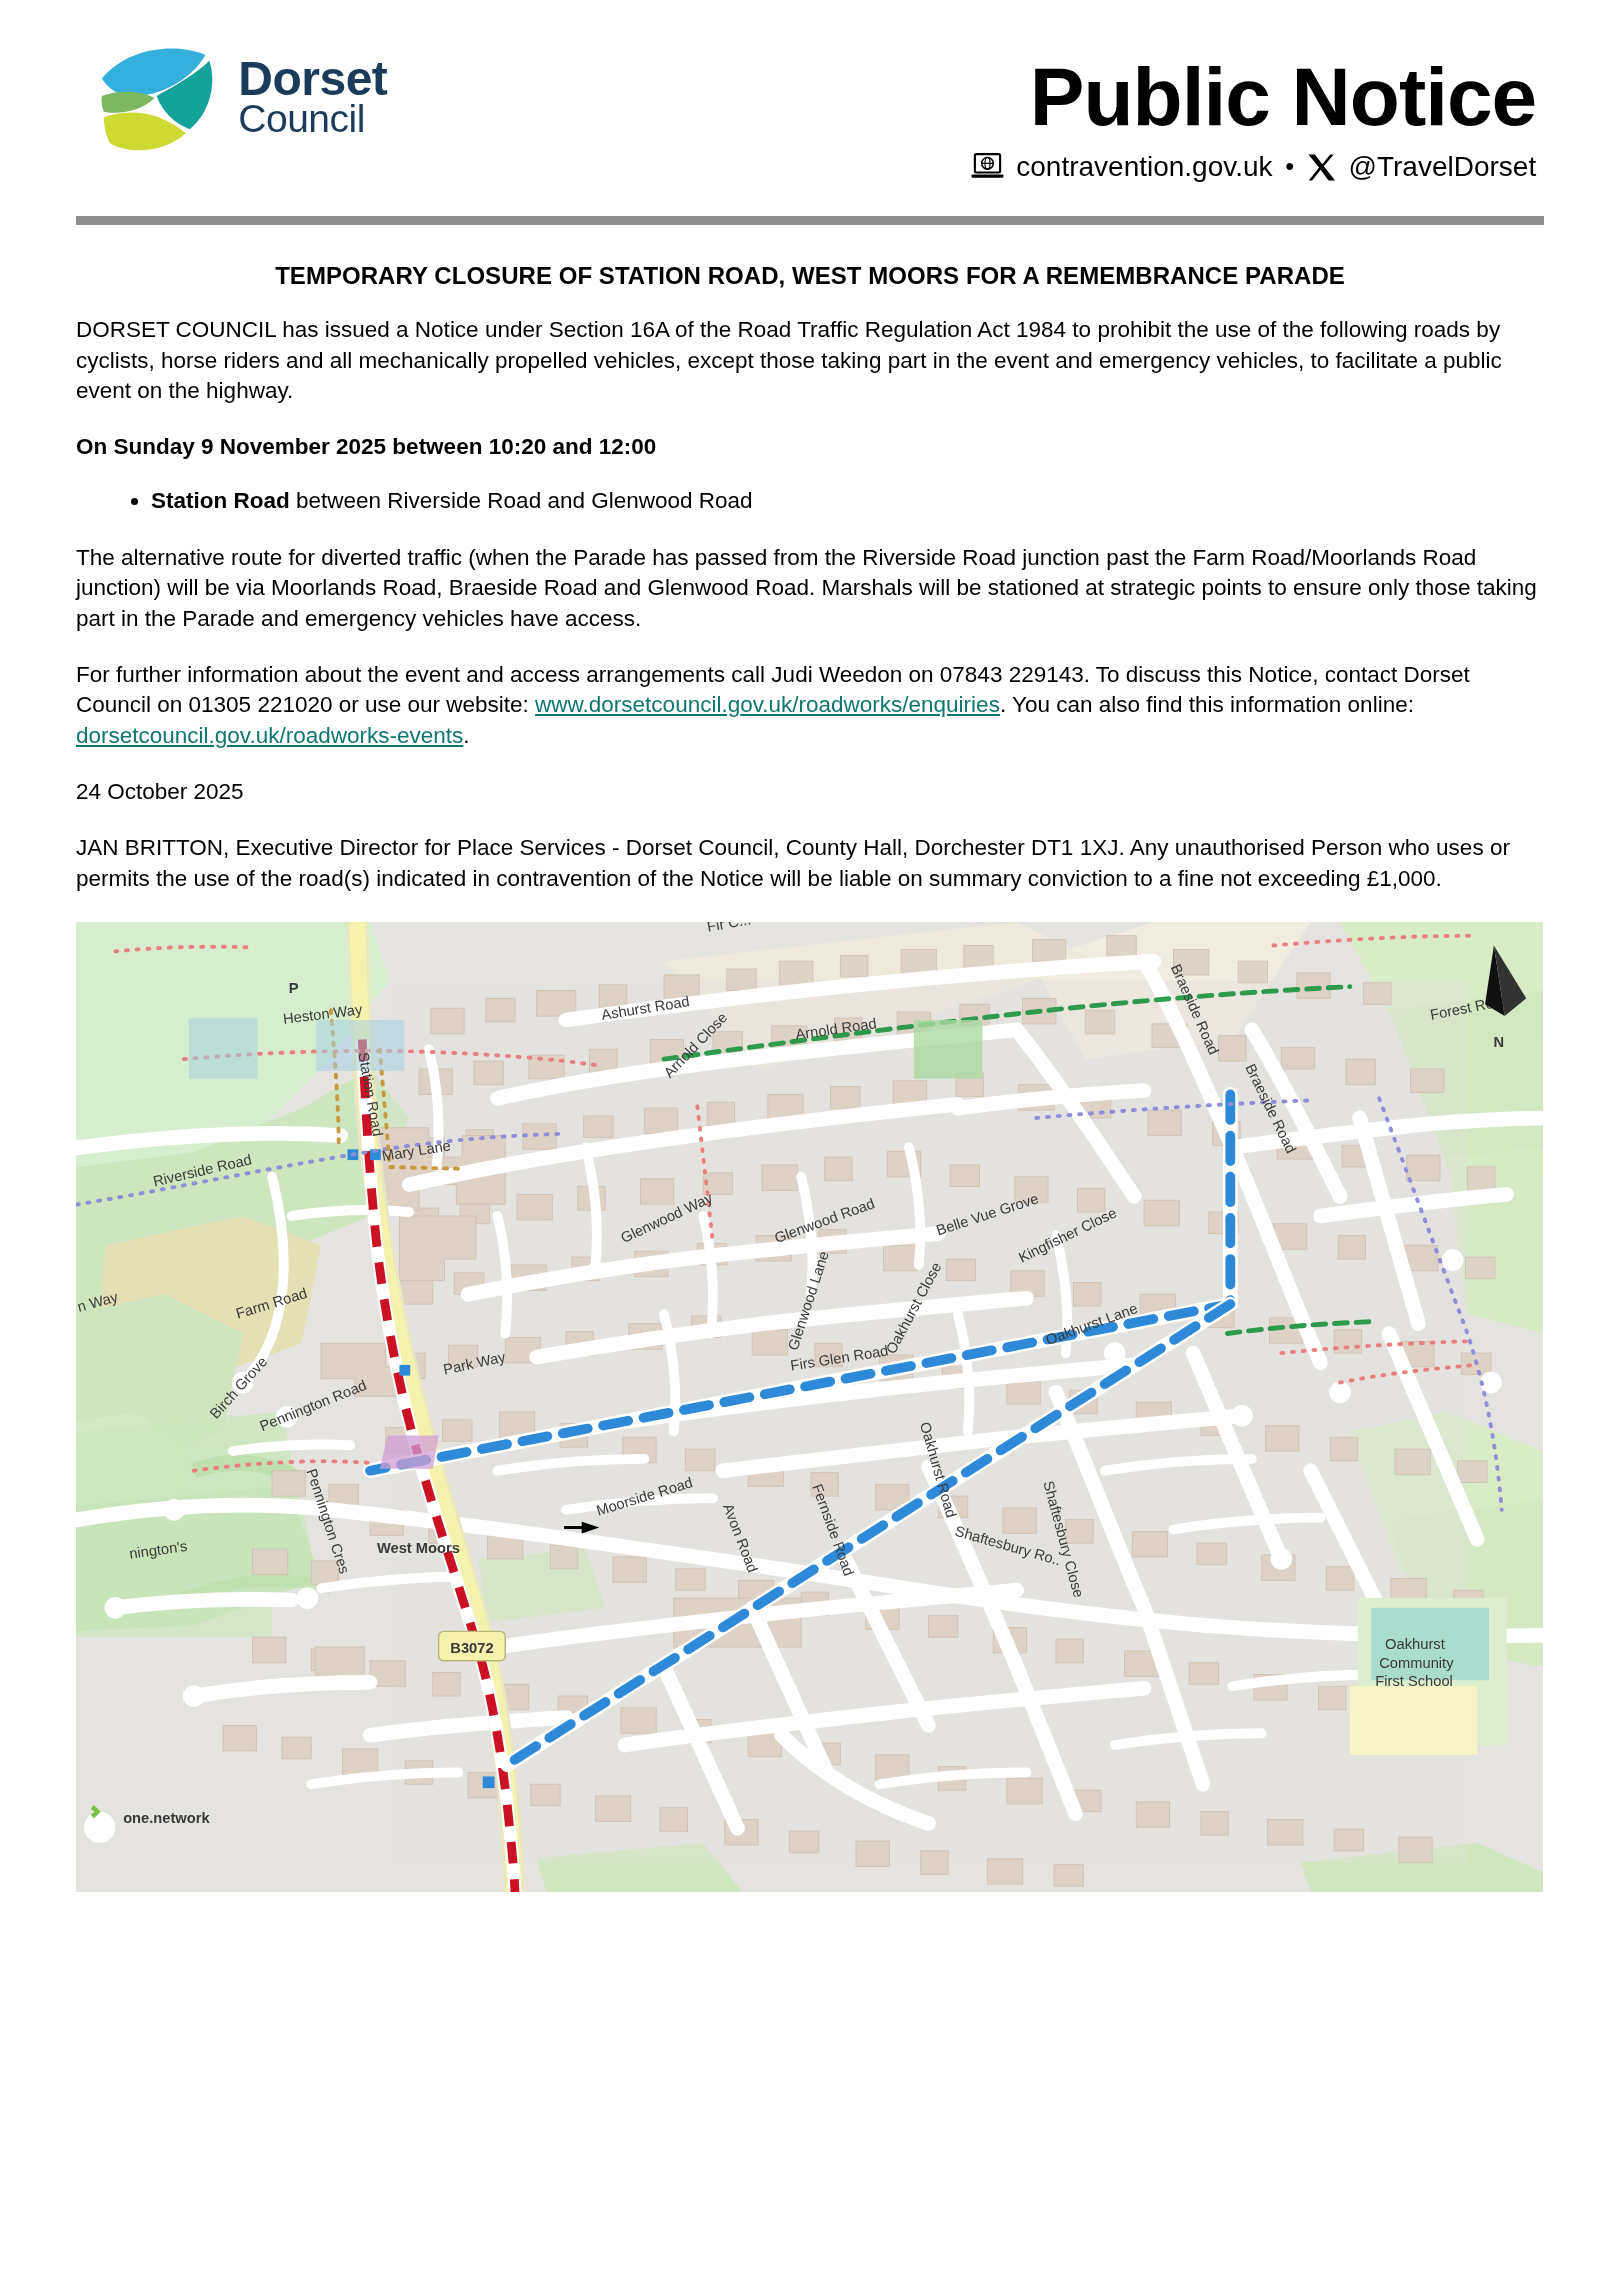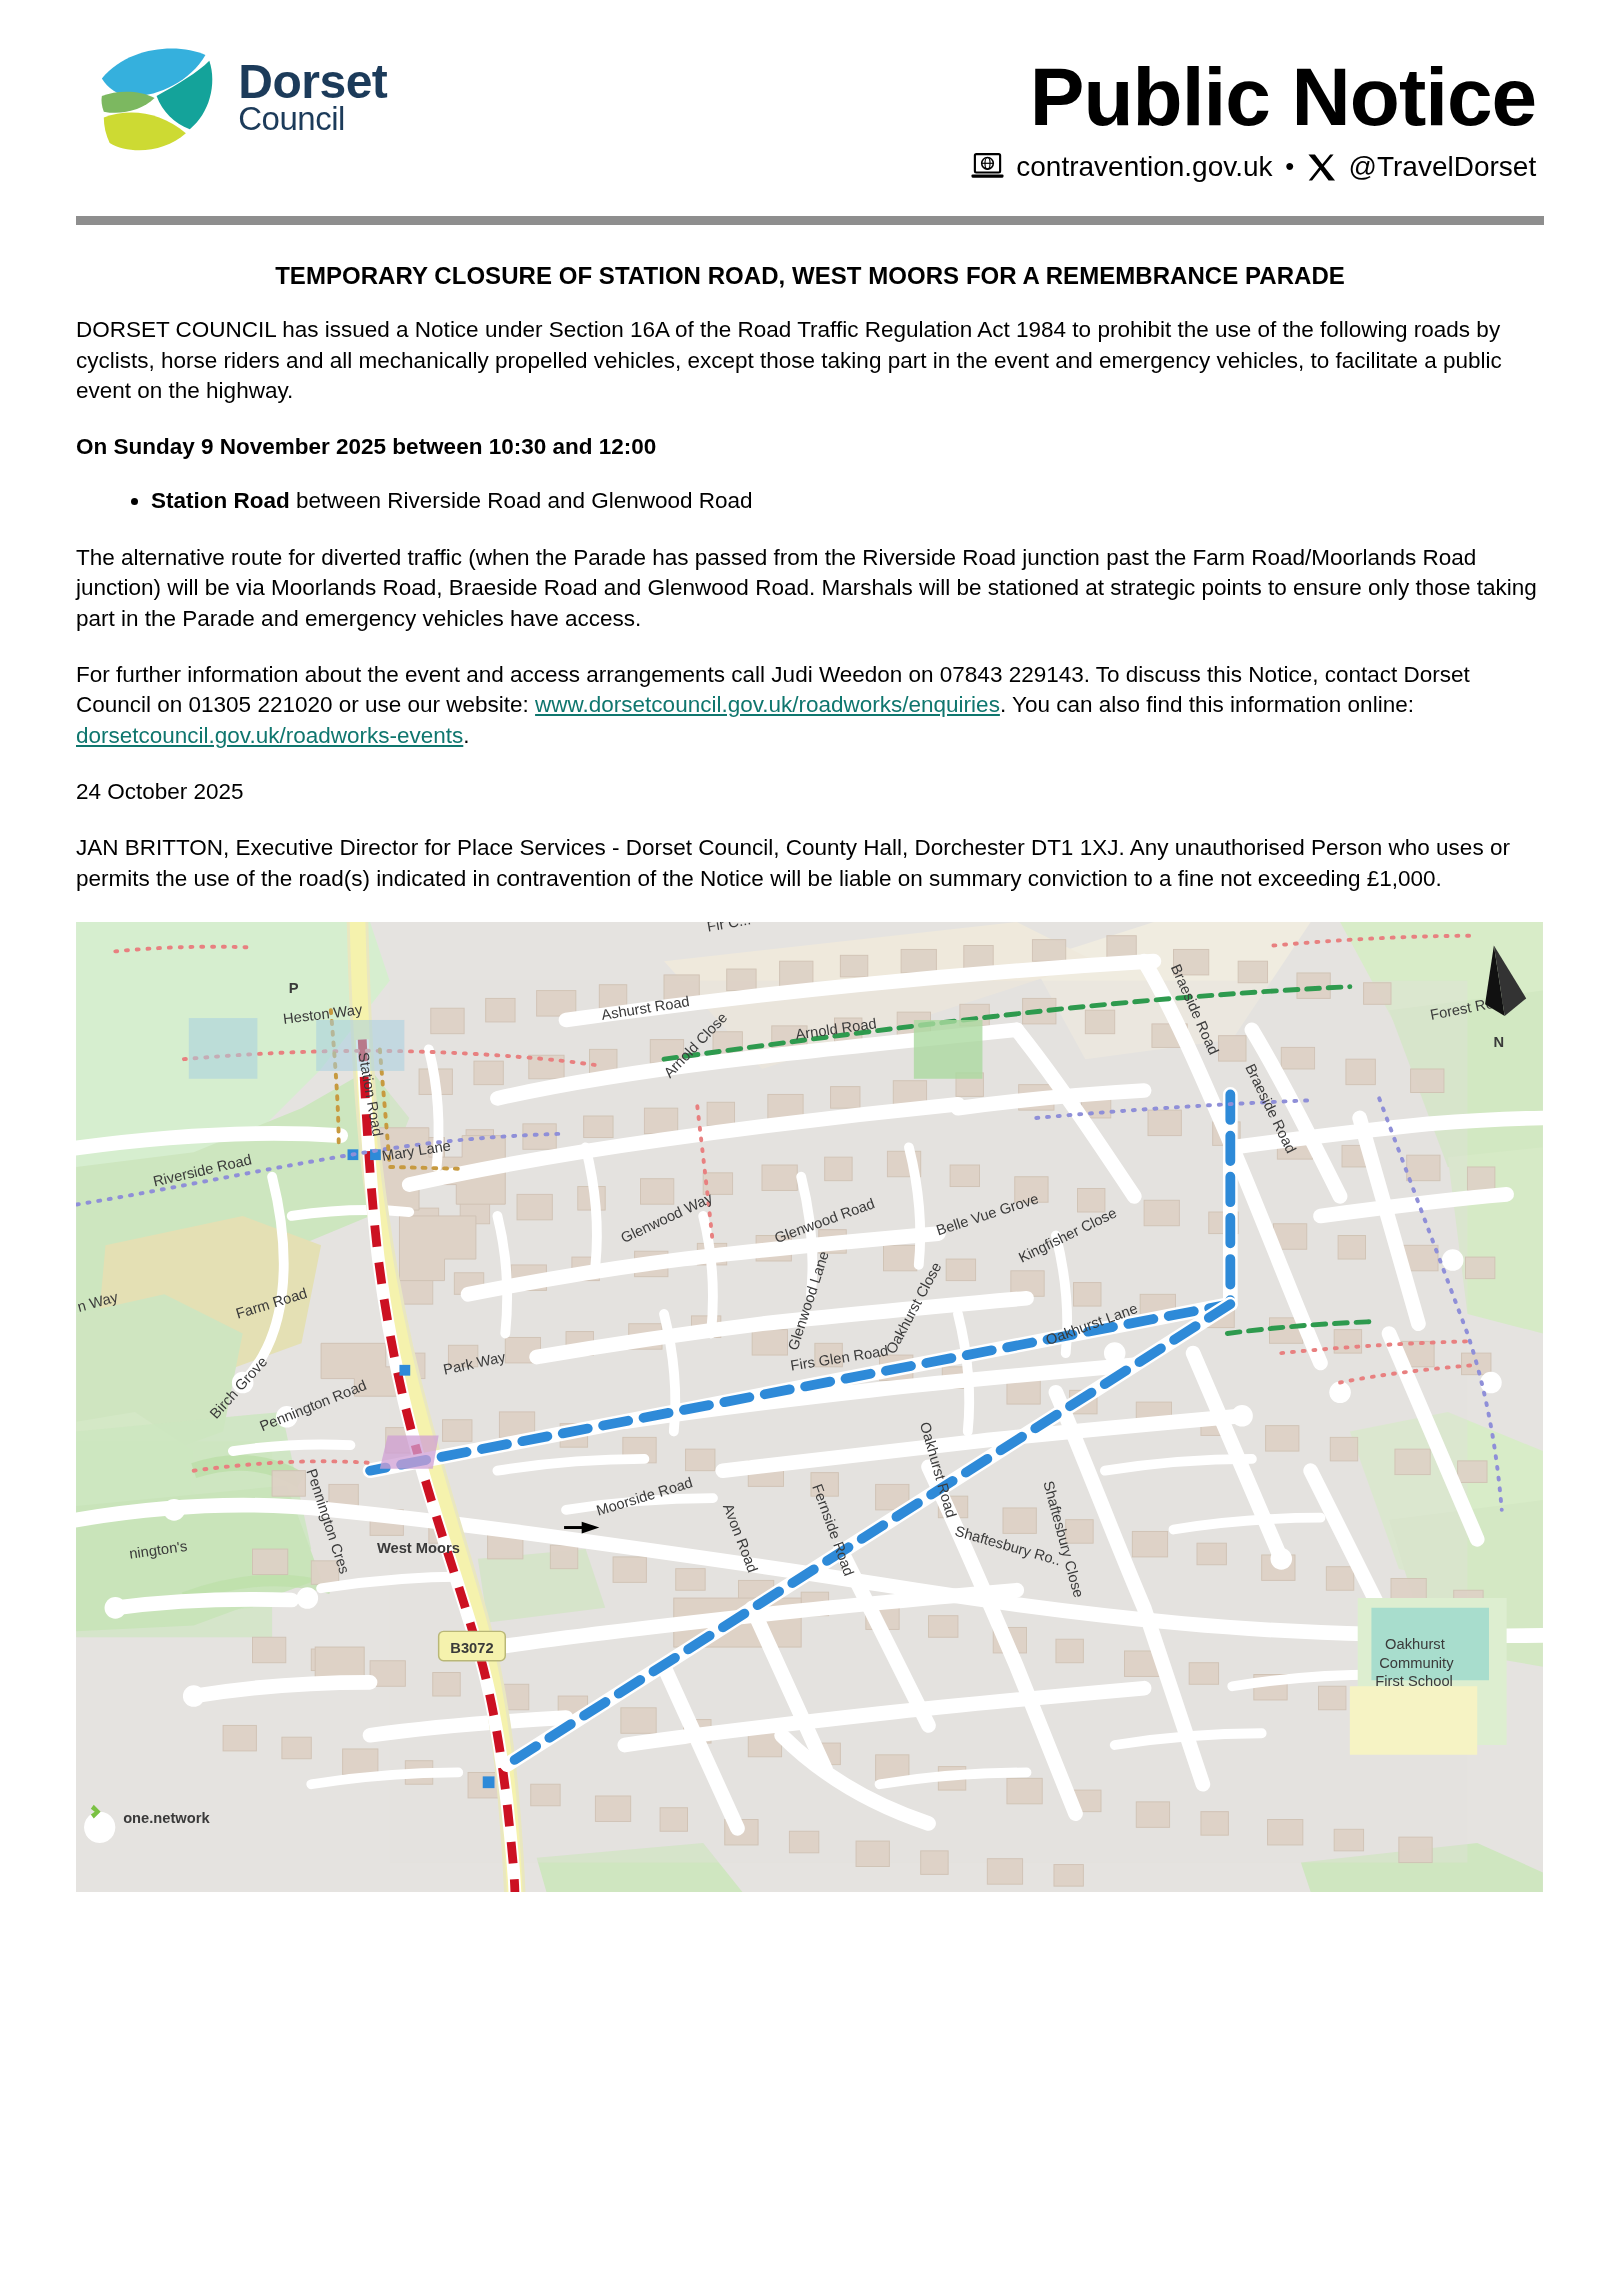--- a/index.html
+++ b/index.html
@@ -19,21 +19,21 @@
   
   .header {
     display: flex; align-items: flex-start;
     padding-top: 25.5px;
     height: 206px;
   }
   .logo-wrap { width: 392px; padding-left: 19.6px; padding-top: 13.7px; display:flex; align-items:center; gap:15.7px;}
   .logo-mark { width: 127px; height: 116px; flex: 0 0 127px; }
   .logo-text { display:flex; flex-direction:column; line-height:0.92; }
   .logo-text .l1 { font-size: 48px; font-weight: 700; color:#1c3b5a; letter-spacing:-0.5px;}
-  .logo-text .l2 { font-size: 33px; font-weight: 400; color:#1c3b5a; letter-spacing:-0.5px;}
+  .logo-text .l2 { font-size: 39px; font-weight: 400; color:#1c3b5a; letter-spacing:-0.5px;}
 
   .header-right { flex: 1; text-align: right; padding-right: 7.8px; }
   .pn-title {
     font-size: 82px; font-weight: 700; line-height: 1.0;
     letter-spacing: -1px; color: #000; white-space: nowrap; margin-top: 30px;
   }
   .pn-sub {
     margin-top: 13.7px;
     display: flex; align-items: center; justify-content: flex-end;
     gap: 12.7px; font-size: 28px; color:#000;
@@ -122,21 +122,21 @@
       </div>
     </div>
   </div>
 
   <div class="rule"></div>
 
   <div class="doc-title">TEMPORARY CLOSURE OF STATION ROAD, WEST MOORS FOR A REMEMBRANCE PARADE</div>
 
   <p class="body">DORSET COUNCIL has issued a Notice under Section 16A of the Road Traffic Regulation Act 1984 to prohibit the use of the following roads by cyclists, horse riders and all mechanically propelled vehicles, except those taking part in the event and emergency vehicles, to facilitate a public event on the highway.</p>
 
-  <p class="body bold">On Sunday 9 November 2025 between 10:30 and 12:00</p>
+  <p class="body bold">On Sunday 9 November 2025 between 10:20 and 12:00</p>
 
   <ul class="roads">
     <li><span class="bold">Station Road</span><span> between Riverside Road and Glenwood Road</span></li>
   </ul>
 
   <p class="body">The alternative route for diverted traffic (when the Parade has passed from the Riverside Road junction past the Farm Road/Moorlands Road junction) will be via Moorlands Road, Braeside Road and Glenwood Road. Marshals will be stationed at strategic points to ensure only those taking part in the Parade and emergency vehicles have access.</p>
 
   <p class="body"><span>For further information about the event and access arrangements call Judi Weedon on 07843 229143. To discuss this Notice, contact Dorset Council on 01305 221020 or use our website: </span><a class="link" href="#">www.dorsetcouncil.gov.uk/roadworks/enquiries</a><span>. You can also find this information online: </span><a class="link" href="#">dorsetcouncil.gov.uk/roadworks-events</a><span>.</span></p>
 
   <p class="body">24 October 2025</p>

